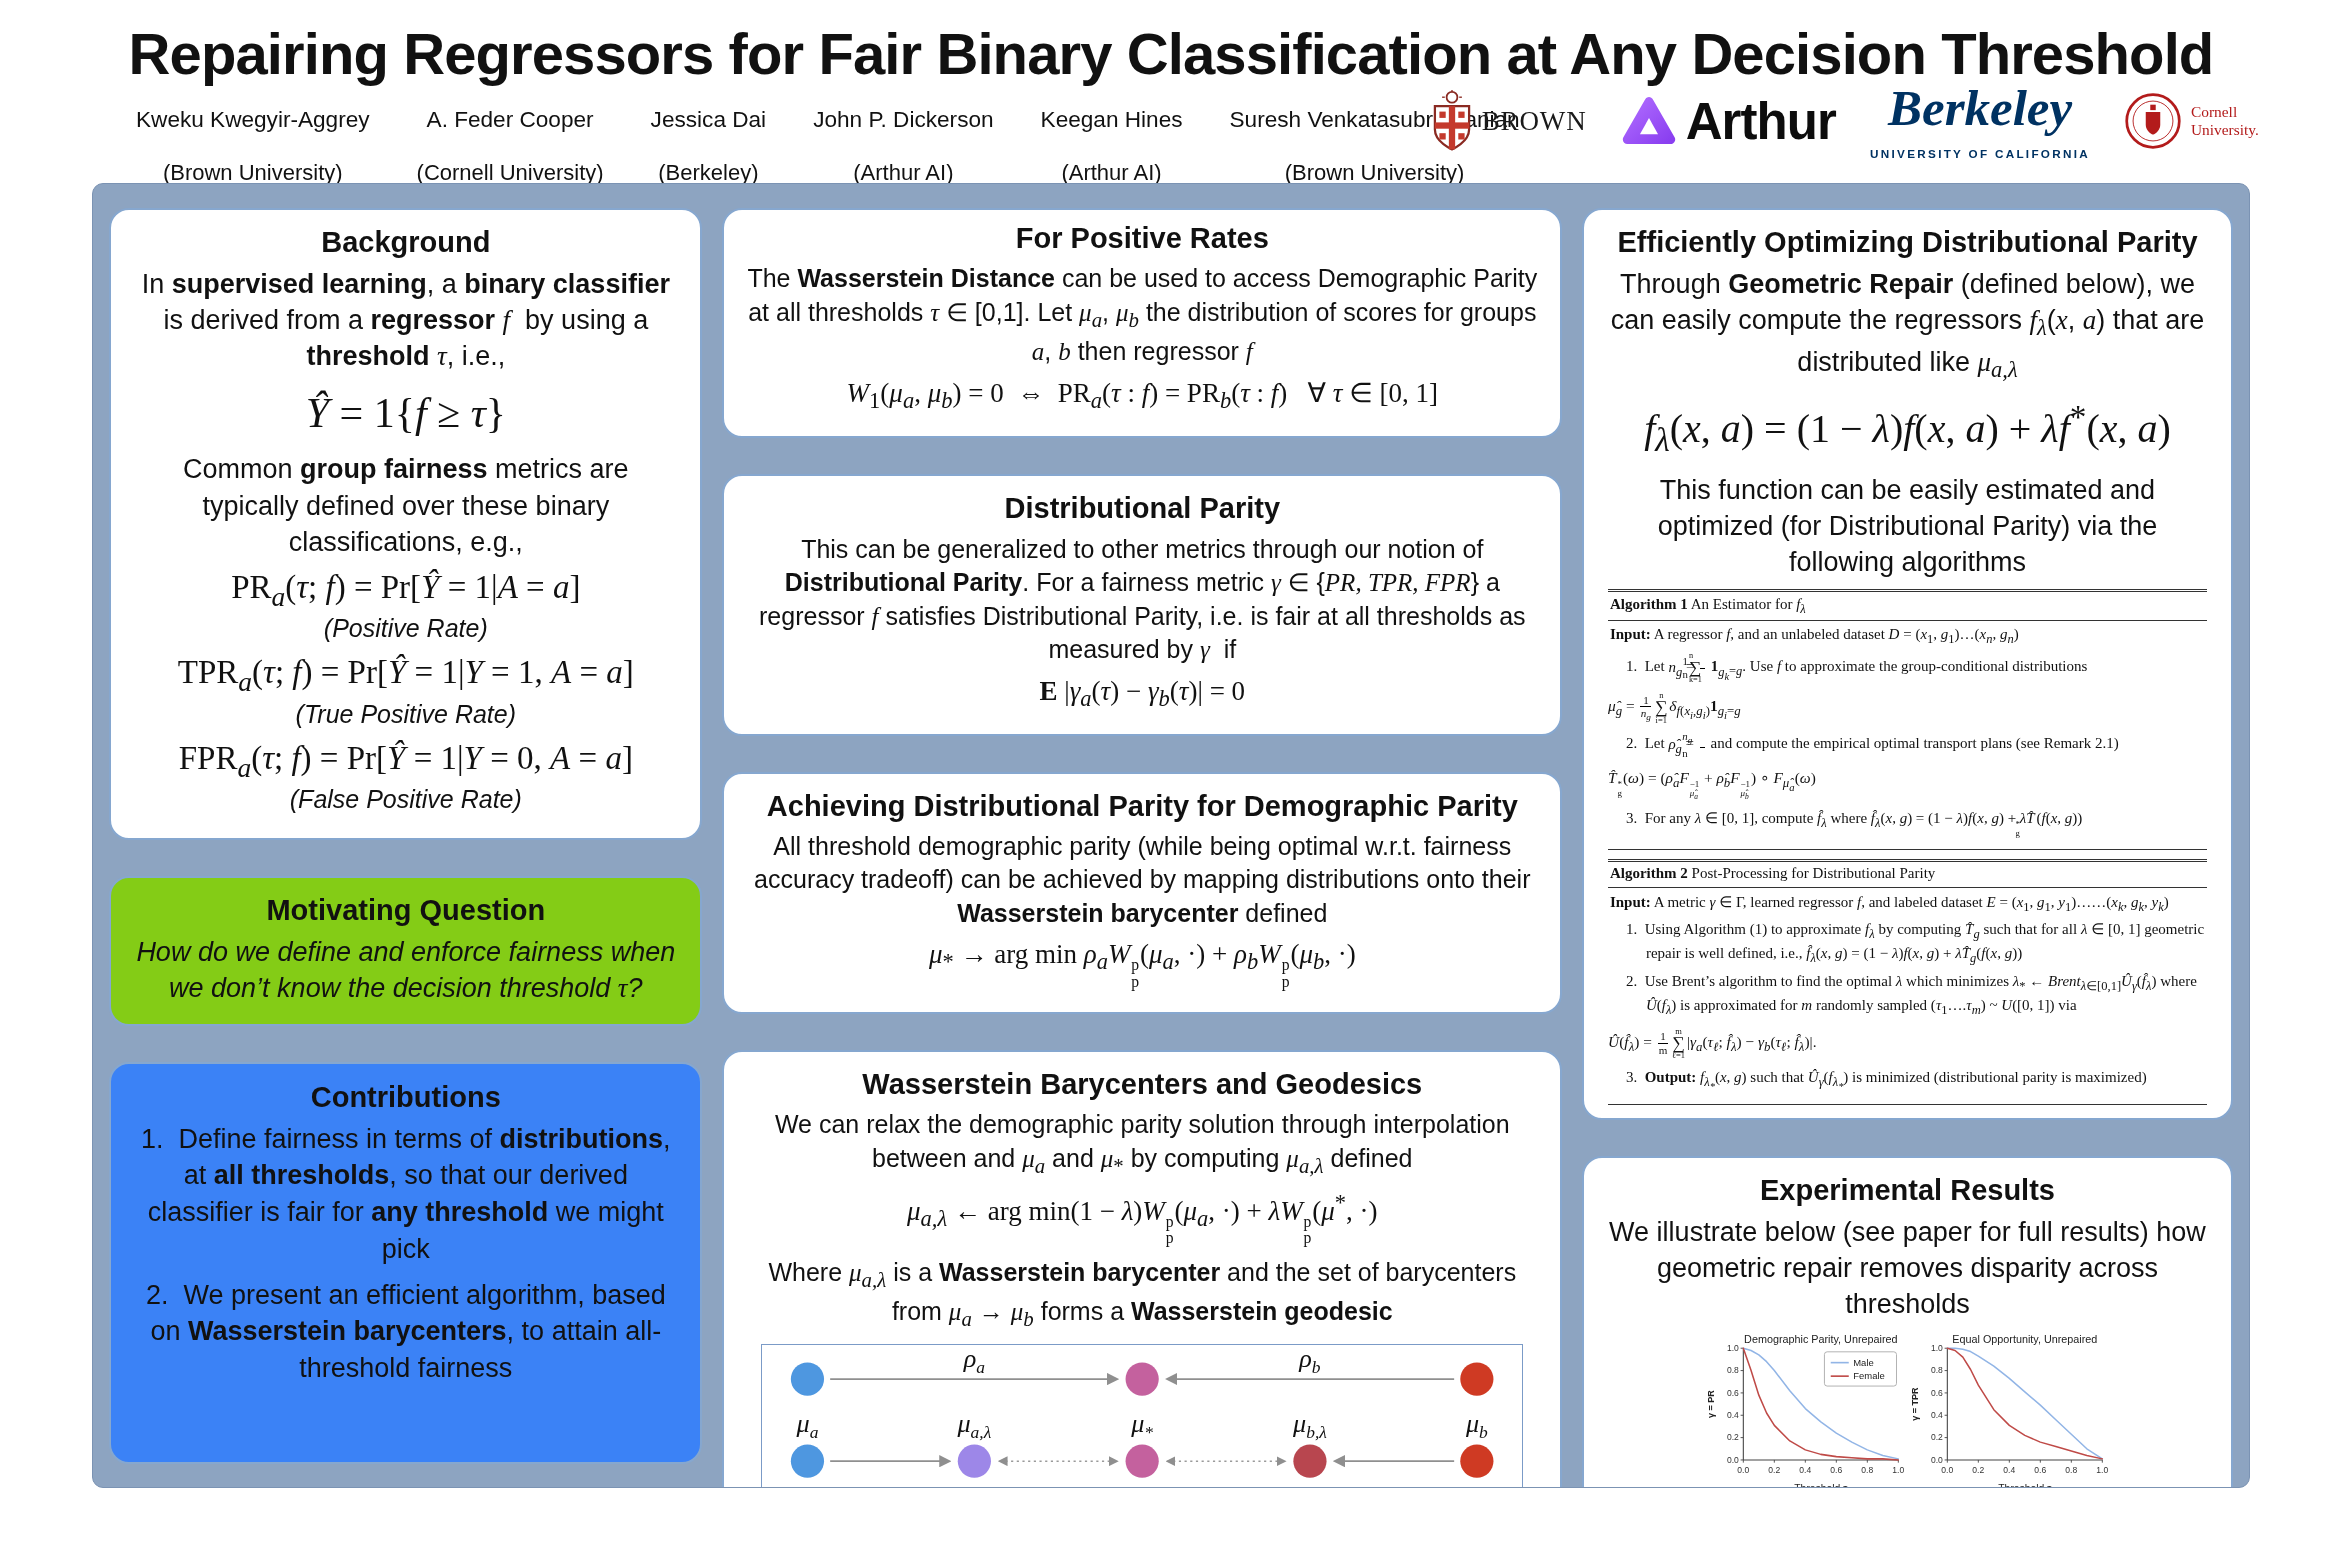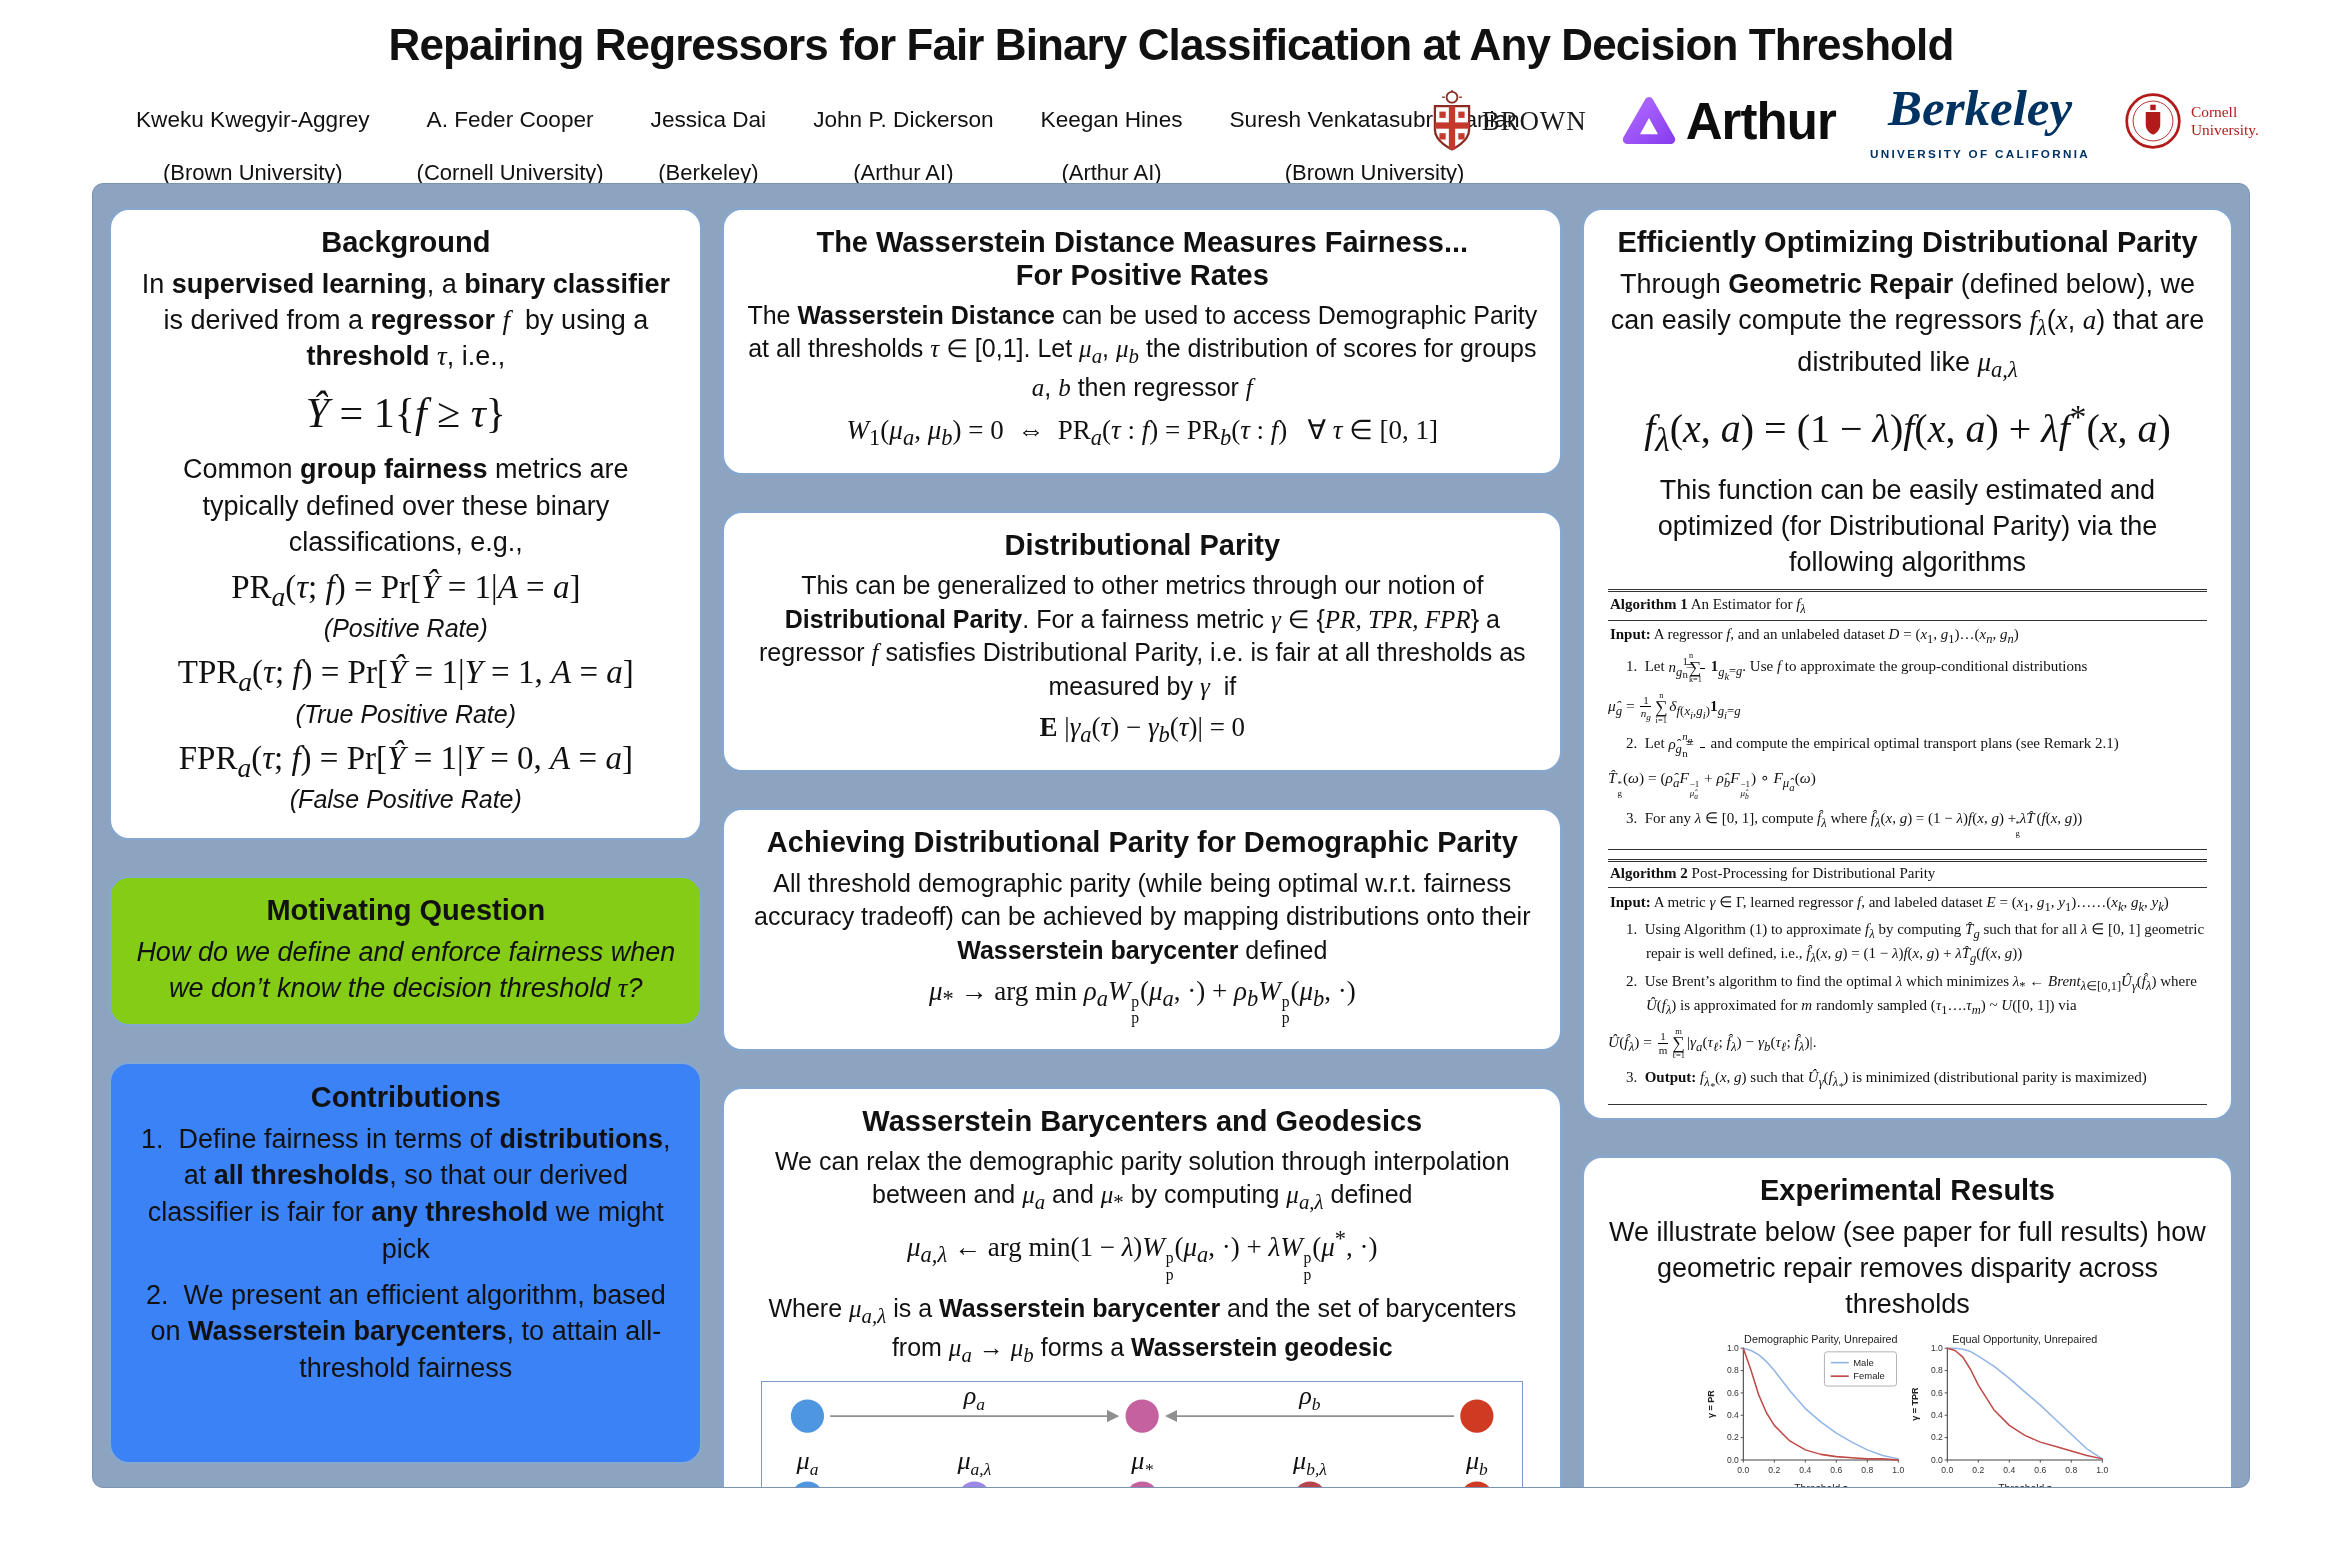--- a/index.html
+++ b/index.html
@@ -1,19 +1,19 @@
 <!DOCTYPE html>
 <html style="font-size:14.5px"><head>
 <meta charset="utf-8">
 <style>
   html,body{margin:0;padding:0;background:#ffffff;}
   body{width:2342px;height:1561px;position:relative;font-family:"Liberation Sans",sans-serif;color:#111;overflow:hidden;}
   
   .hdr{position:relative;height:183px;}
-  .hdr h1{margin:0;padding-top:20px;text-align:center;font-size:44px;font-weight:bold;letter-spacing:-0.9px;}
+  .hdr h1{margin:0;padding-top:20px;text-align:center;font-size:58px;font-weight:bold;letter-spacing:-0.9px;}
   .authors{position:absolute;left:136px;top:107px;display:flex;gap:47px;}
   .author{display:flex;flex-direction:column;align-items:center;}
   .author .nm{font-size:22.6px;}
   .author .af{font-size:22px;margin-top:27px;}
   .logos{position:absolute;right:52px;top:83px;display:flex;align-items:center;gap:34px;}
   .logo{display:flex;align-items:center;gap:9px;}
   .brown-txt{font-family:"Liberation Serif",serif;font-size:27px;letter-spacing:0.9px;color:#1a1a1a;}
   .arthur-txt{font-size:51px;font-weight:bold;letter-spacing:-0.9px;color:#0d0d0d;}
   .berk{display:flex;flex-direction:column;align-items:center;}
   .berk-txt{font-family:"Liberation Serif",serif;font-style:italic;font-weight:bold;font-size:51px;color:#003262;line-height:1;}
@@ -162,21 +162,20 @@
 
     <div class="card card-pink" style="flex:1">
       <div class="card-title">Contributions</div>
       <div class="contrib-item">1.&nbsp;&nbsp;Define fairness in terms of <b>distributions</b>, at <b>all thresholds</b>, so that our derived classifier is fair for <b>any threshold</b> we might pick</div>
       <div class="contrib-item">2.&nbsp;&nbsp;We present an efficient algorithm, based on <b>Wasserstein barycenters</b>, to attain all-threshold fairness</div>
     </div>
   </div>
 
   <div class="col col-mid">
     <div class="card">
-      <div class="card-title" style="margin-bottom:0">The Wasserstein Distance Measures Fairness...</div>
       <div class="card-title" style="margin-top:0">For Positive Rates</div>
       <p>The <b>Wasserstein Distance</b> can be used to access Demographic Parity at all thresholds <i class="math">τ</i> ∈ [0,1]. Let <i class="math">μ<sub>a</sub></i>, <i class="math">μ<sub>b</sub></i> the distribution of scores for groups <i class="math">a</i>, <i class="math">b</i> then regressor <i class="math">f</i></p>
       <div class="math eq-sm"><i>W</i><sub>1</sub>(<i>μ<sub>a</sub></i>, <i>μ<sub>b</sub></i>) = 0 &nbsp;⇔&nbsp; PR<sub><i>a</i></sub>(<i>τ</i> : <i>f</i>) = PR<sub><i>b</i></sub>(<i>τ</i> : <i>f</i>)&nbsp;&nbsp;&nbsp;∀ <i>τ</i> ∈ [0, 1]</div>
     </div>
 
     <div class="card">
       <div class="card-title">Distributional Parity</div>
       <p>This can be generalized to other metrics through our notion of <b>Distributional Parity</b>. For a fairness metric <i class="math">γ</i> ∈ {<i class="math">PR, TPR, FPR</i>} a regressor <i class="math">f</i> satisfies Distributional Parity, i.e. is fair at all thresholds as measured by <i class="math">γ</i>&nbsp; if</p>
       <div class="math eq-sm"><b>E</b> |<i>γ<sub>a</sub></i>(<i>τ</i>) − <i>γ<sub>b</sub></i>(<i>τ</i>)| = 0</div>
     </div>

